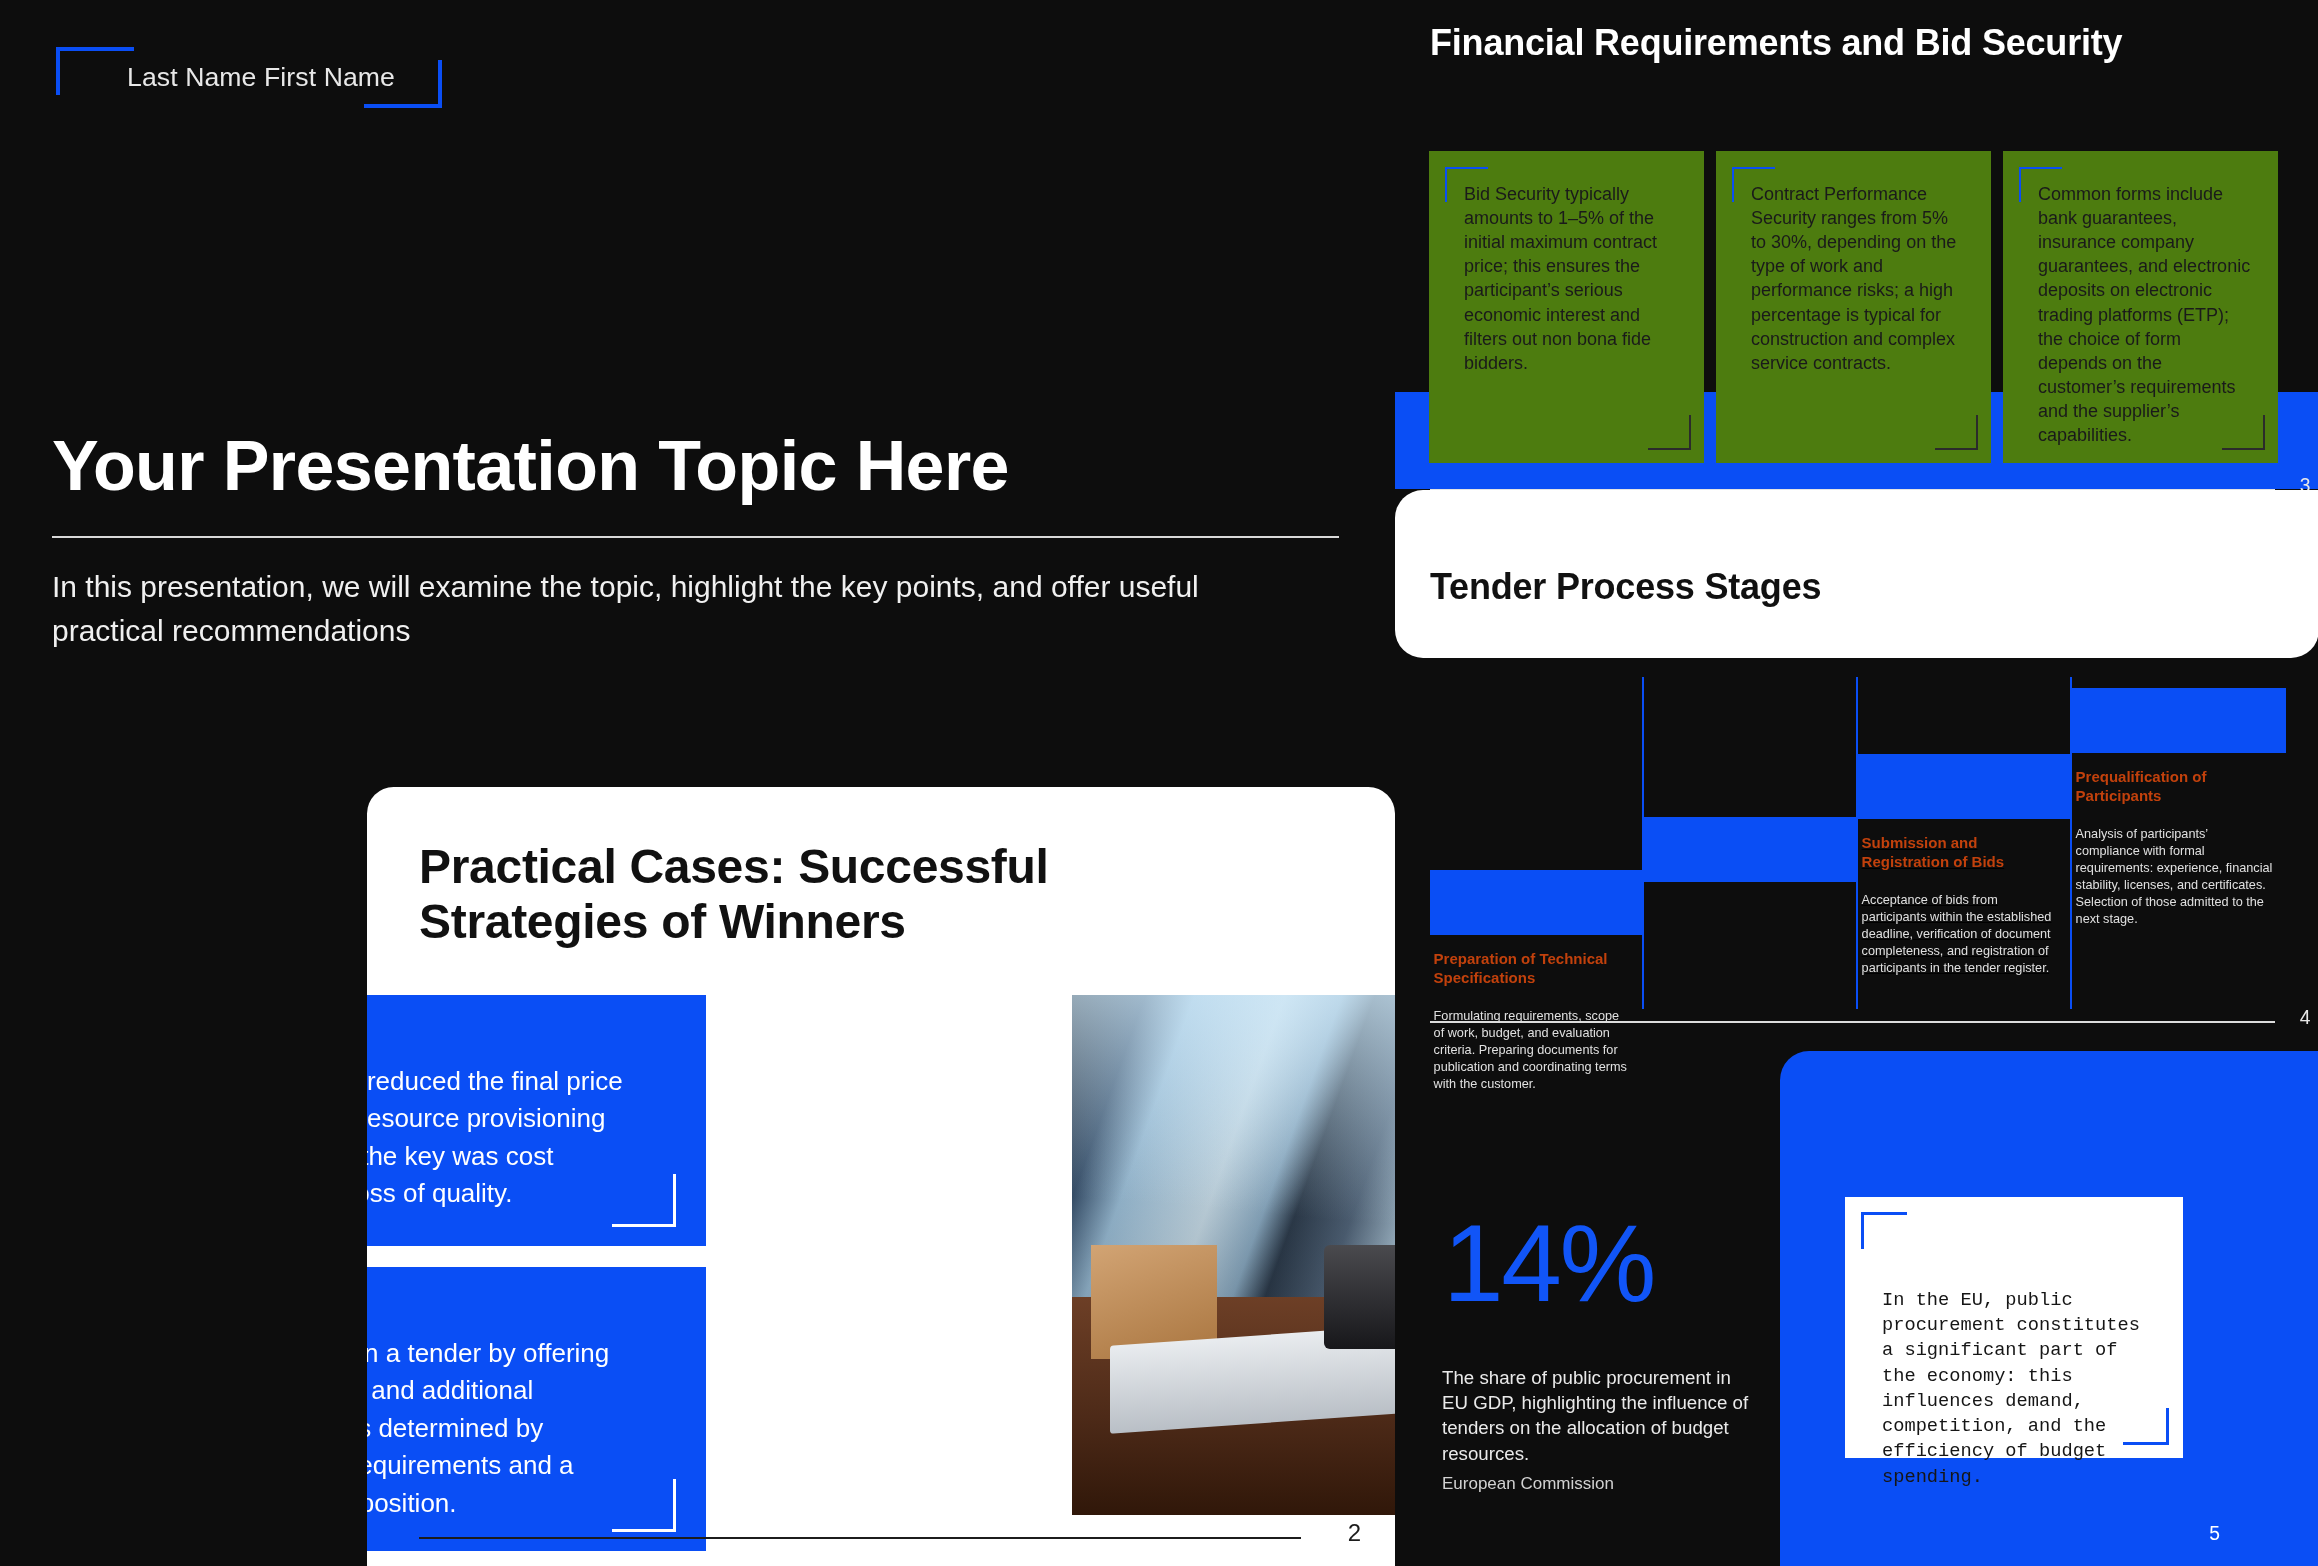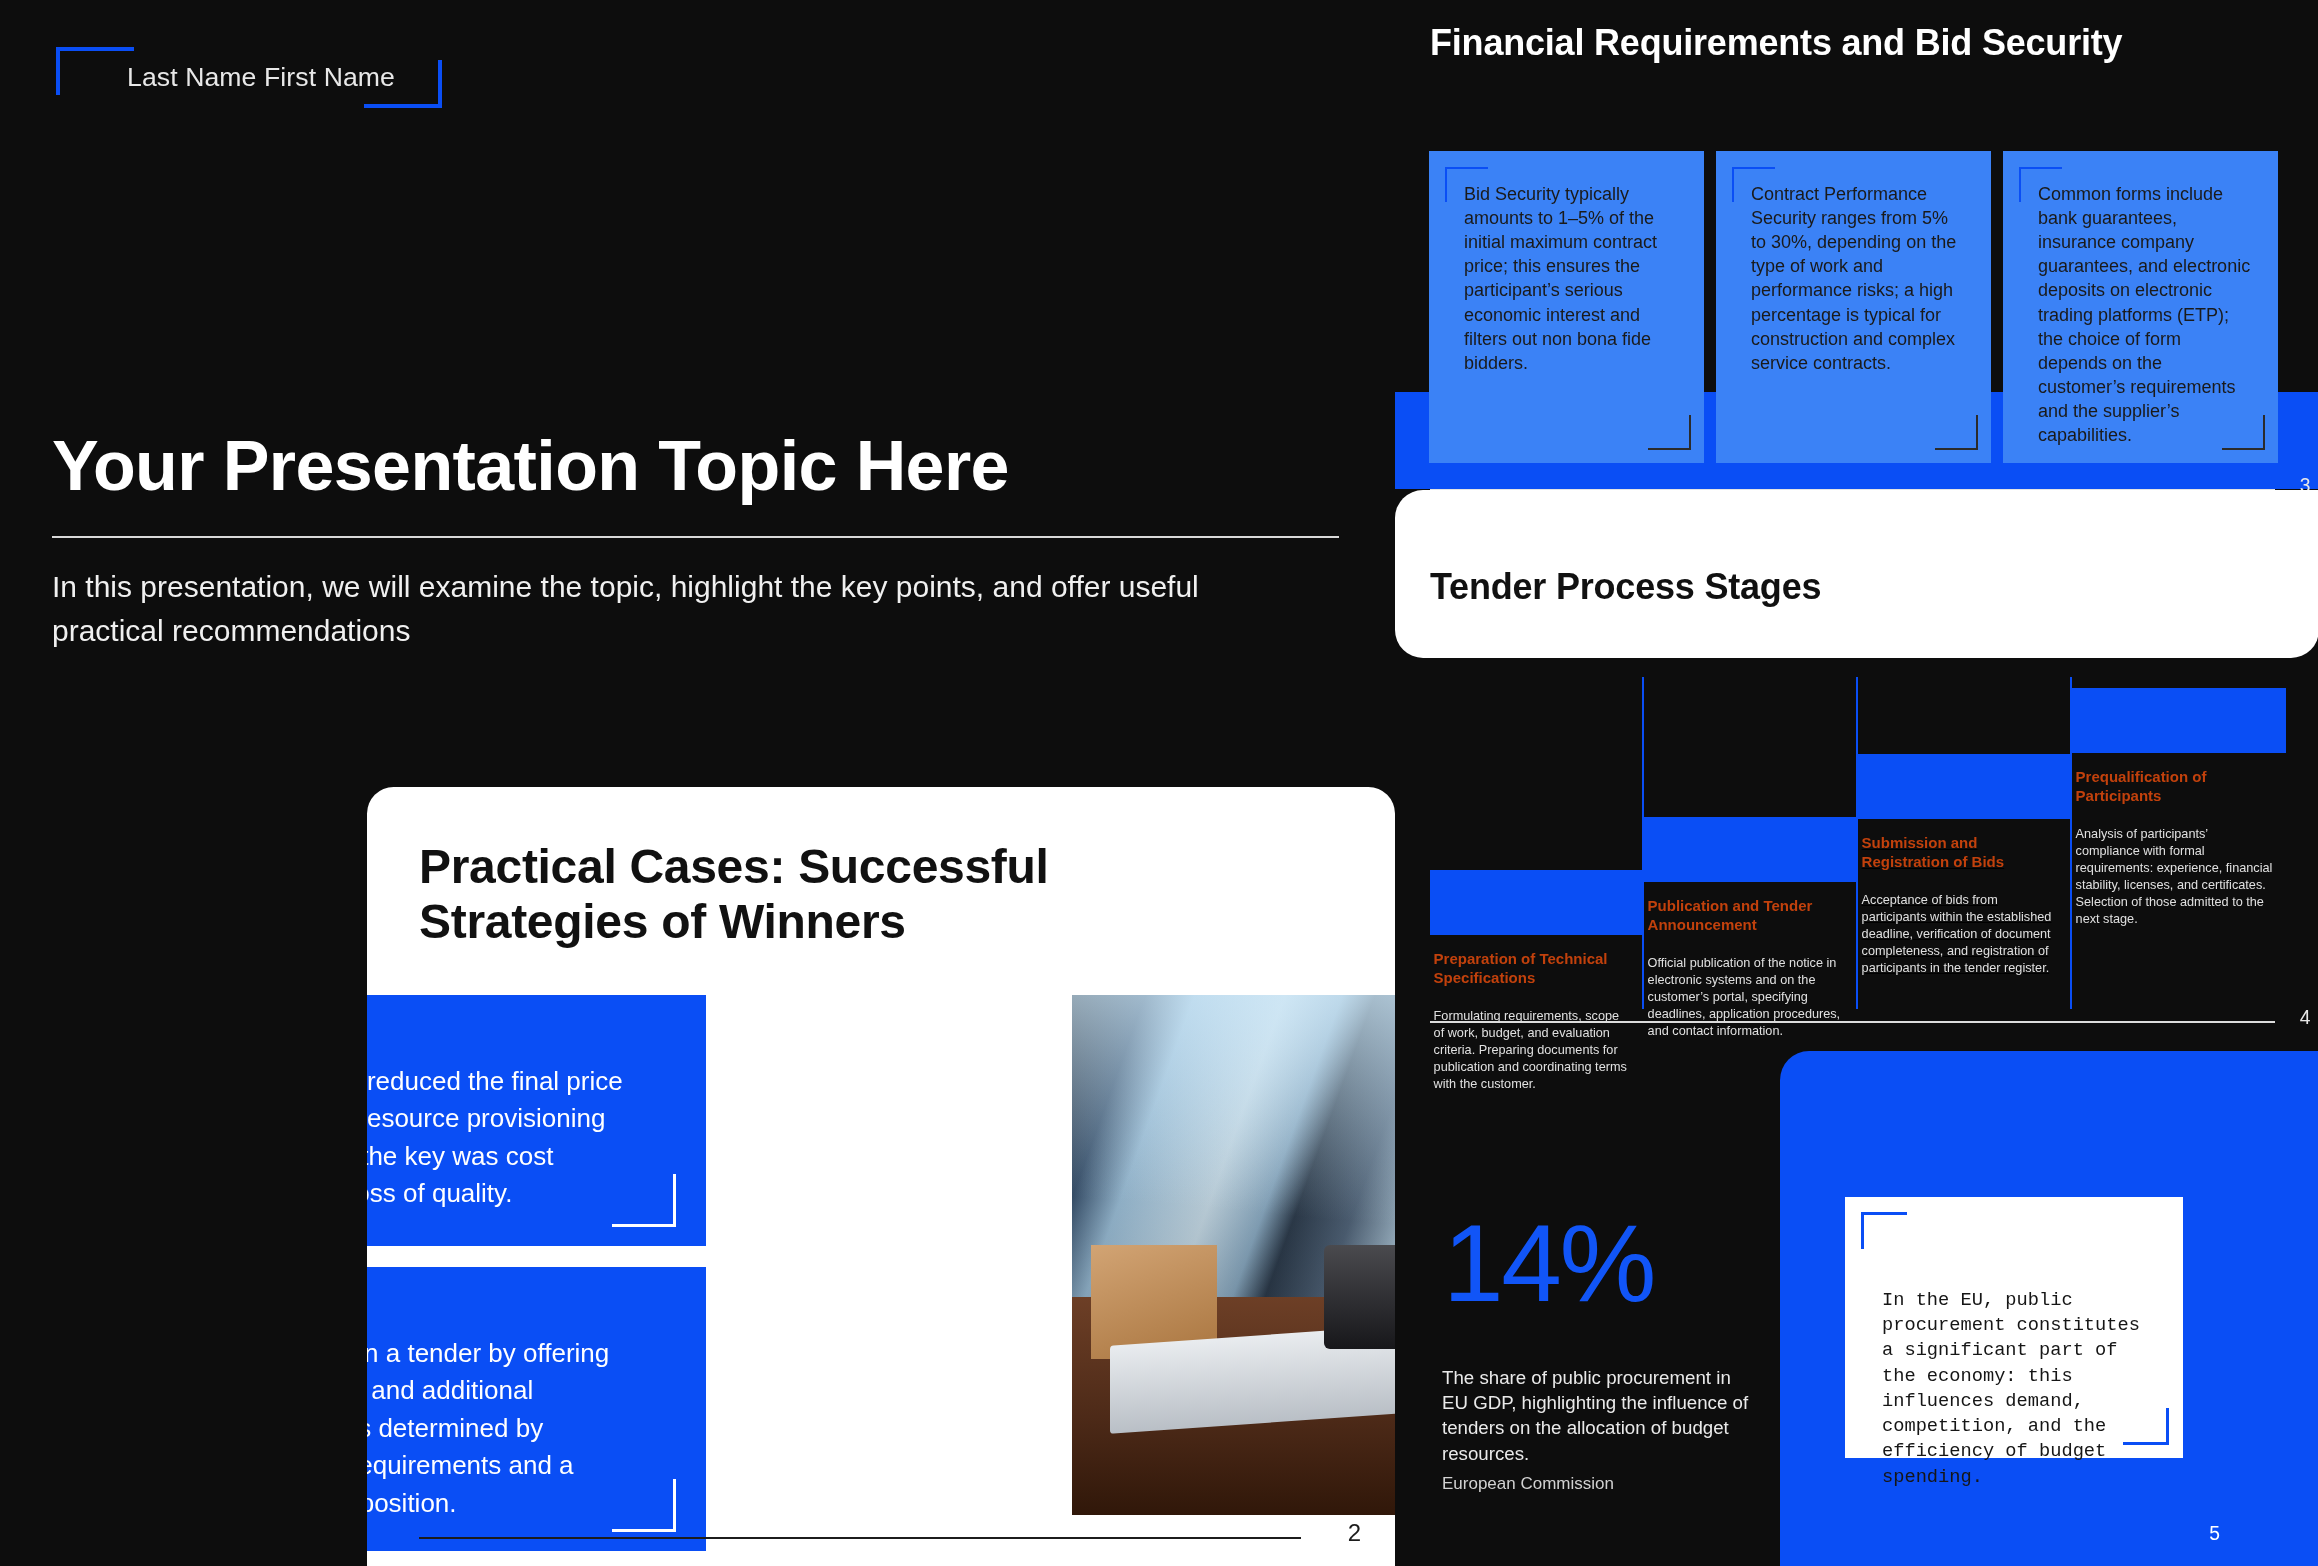--- a/index.html
+++ b/index.html
@@ -121,21 +121,21 @@
   .fin-title {
     position: absolute; left: 35px; top: 22px;
     color: #ffffff; font-size: 36px; font-weight: 700; letter-spacing: -0.2px;
   }
   .fin-blueband {
     position: absolute; left: 0; top: 392px; width: 924px; height: 97px;
     background: #0a4ef5; border-radius: 0 0 0 0;
   }
   .fin-cards { position: absolute; left: 34px; top: 151px; width: 856px; display: flex; gap: 12px; }
   .fin-card {
-    position: relative; width: 275px; height: 312px; background: #3b82f6;
+    position: relative; width: 275px; height: 312px; background: #4d7c0f;
     padding: 31px 26.6px 0 35px;
   }
   .fin-card .brk-tl {
     position: absolute; left: 15.7px; top: 15.7px; width: 43px; height: 35px;
     border-left: 2.4px solid #0a4ef5; border-top: 2.4px solid #0a4ef5;
   }
   .fin-card .brk-br {
     position: absolute; right: 13.3px; bottom: 13.3px; width: 43px; height: 35px;
     border-right: 2.4px solid #2b2b2b; border-bottom: 2.4px solid #2b2b2b;
   }
@@ -300,24 +300,20 @@
           <div class="bar"></div>
           <div class="vline"></div>
           <div class="body">
             <h4>Preparation of Technical Specifications</h4>
             <p>Formulating requirements, scope of work, budget, and evaluation criteria. Preparing documents for publication and coordinating terms with the customer.</p>
           </div>
         </div>
         <div class="stair-col" id="stair-1">
           <div class="bar"></div>
           <div class="vline"></div>
-          <div class="body">
-            <h4>Publication and Tender Announcement</h4>
-            <p>Official publication of the notice in electronic systems and on the customer’s portal, specifying deadlines, application procedures, and contact information.</p>
-          </div>
         </div>
         <div class="stair-col" id="stair-2">
           <div class="bar"></div>
           <div class="vline"></div>
           <div class="body">
             <h4>Submission and Registration of Bids</h4>
             <p>Acceptance of bids from participants within the established deadline, verification of document completeness, and registration of participants in the tender register.</p>
           </div>
         </div>
         <div class="stair-col" id="stair-3">

